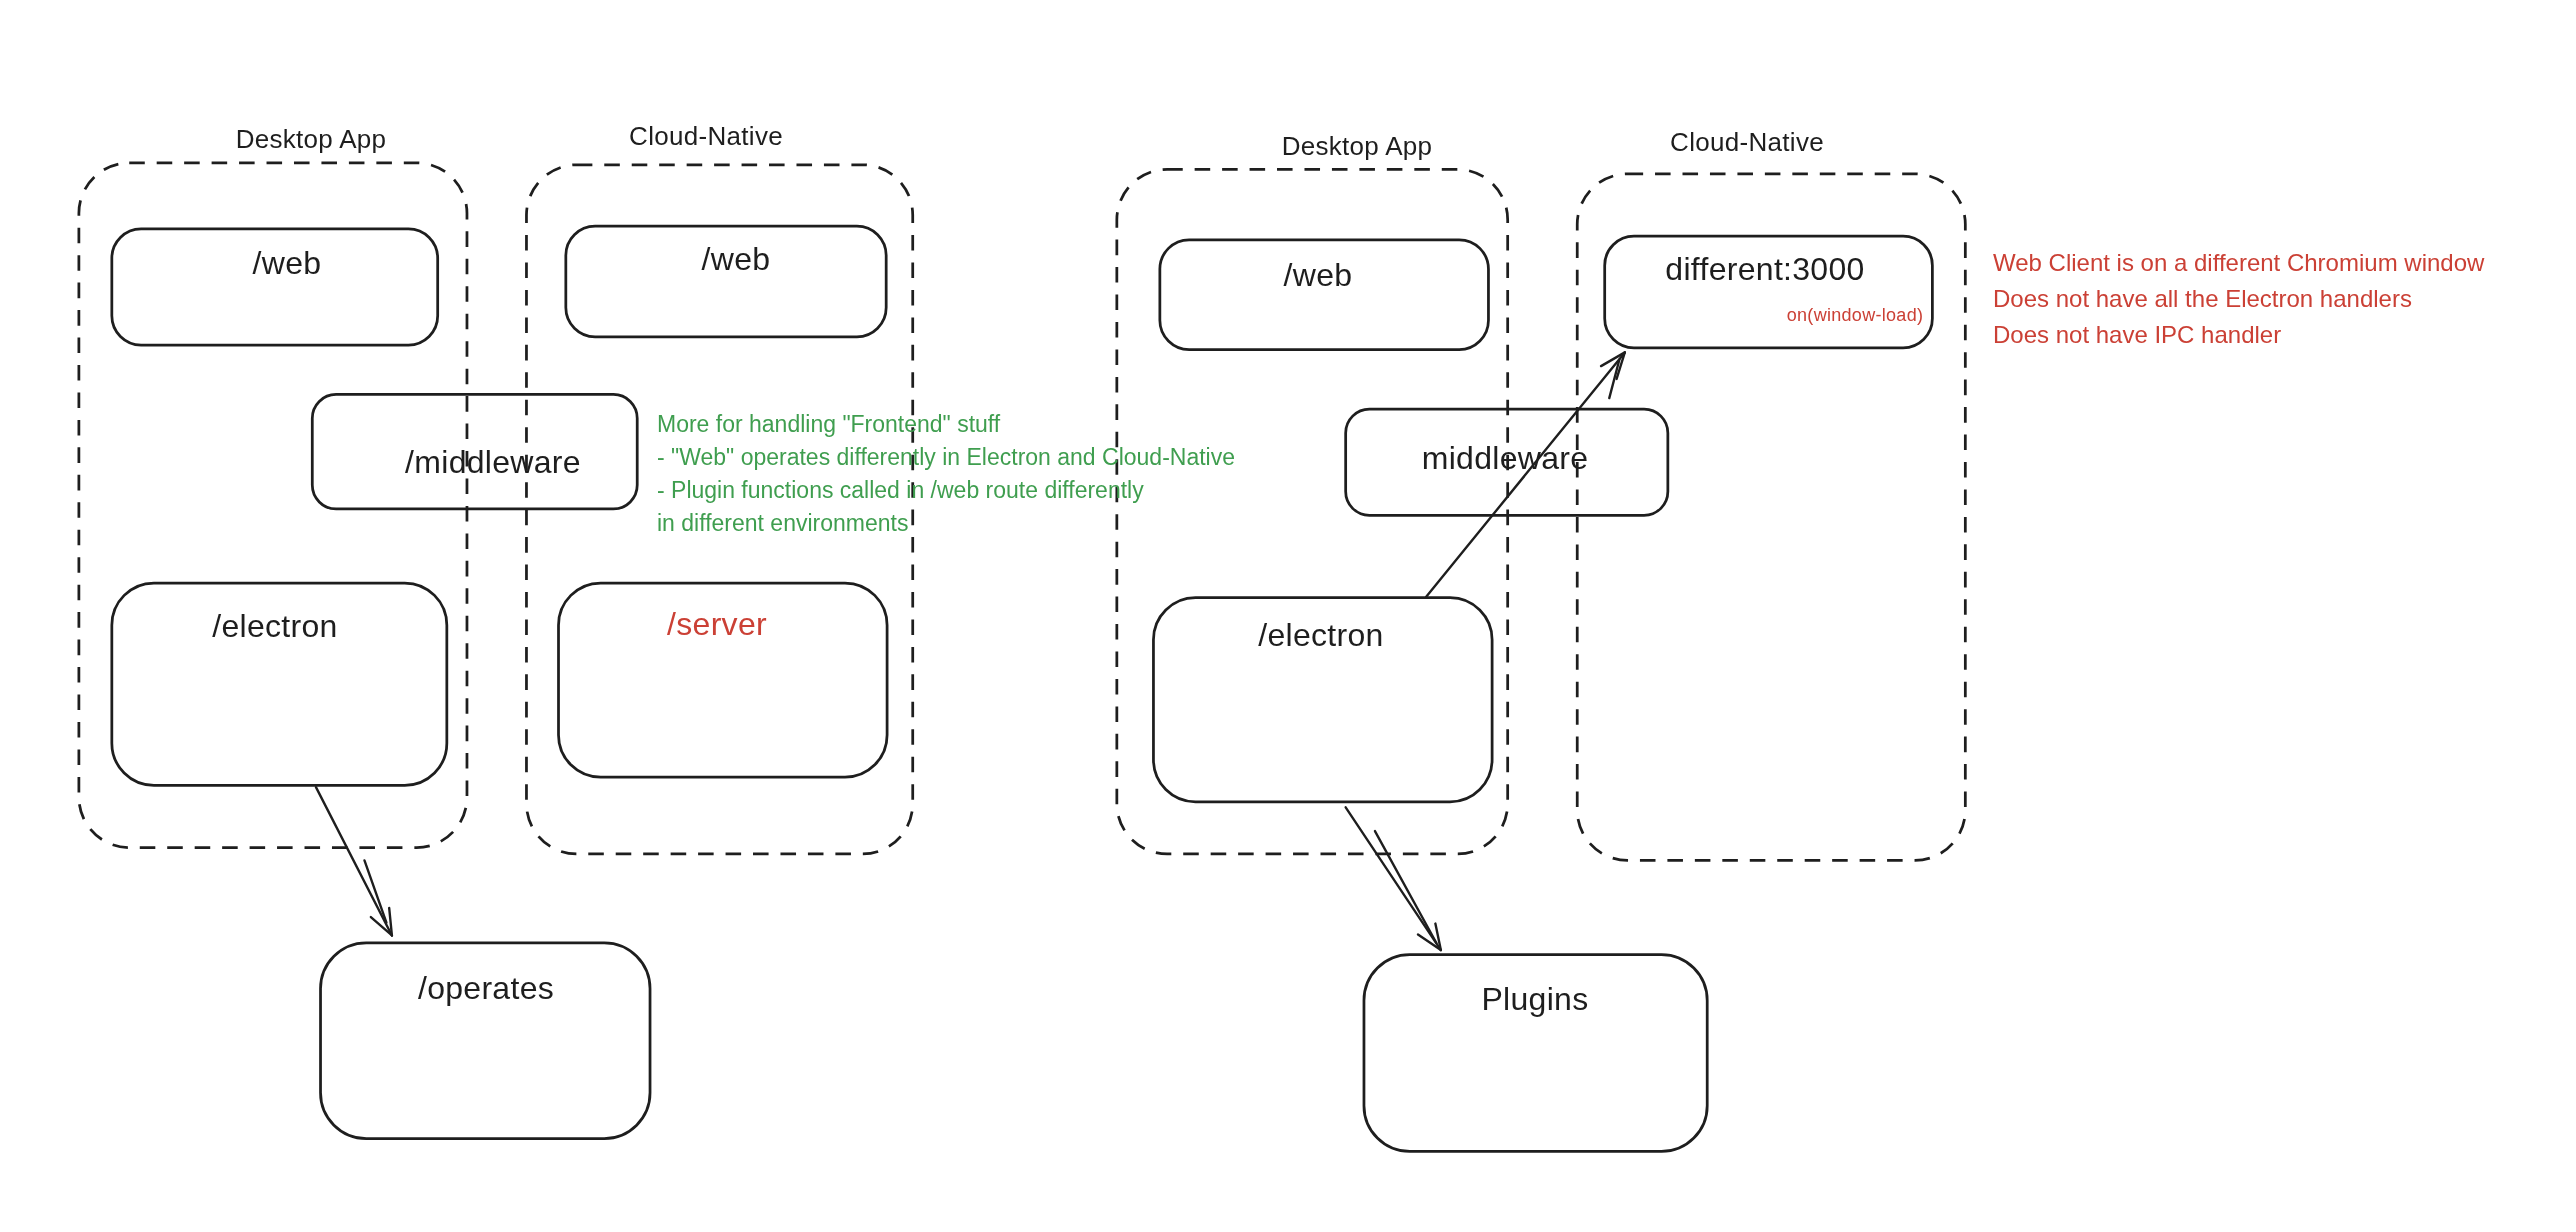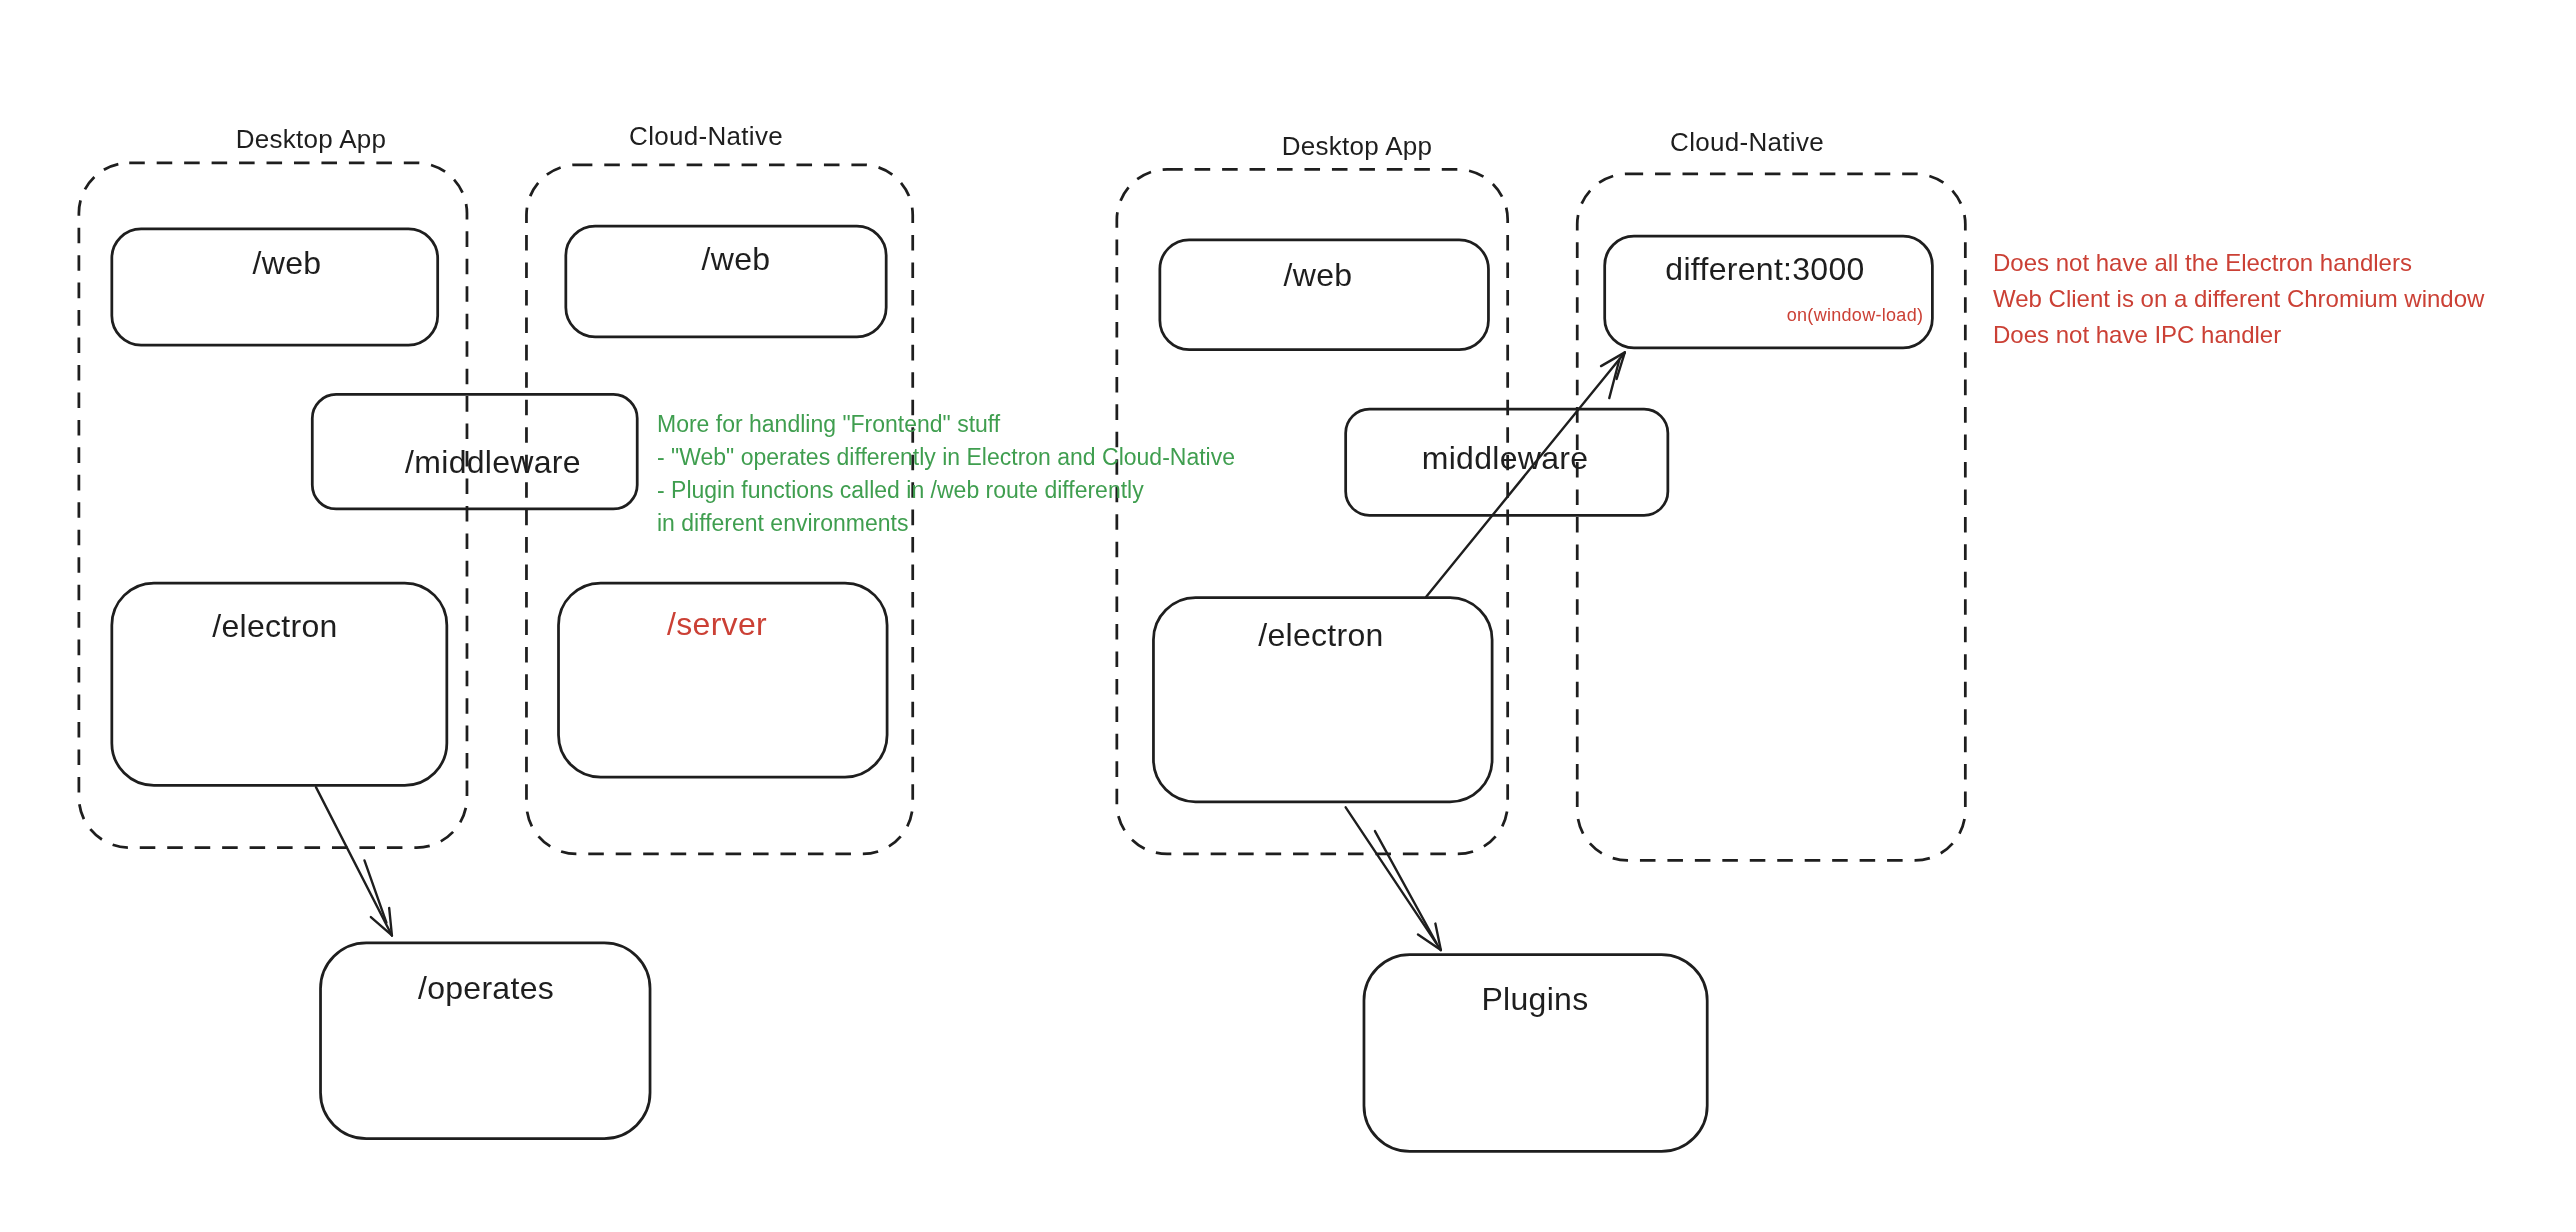--- a/index.html
+++ b/index.html
@@ -138,17 +138,17 @@
 <div class="lbl section-lbl" style="left:1318px; top:146px;">Desktop App</div>
 <div class="lbl section-lbl" style="left:1708px; top:142px;">Cloud-Native</div>
 <div class="lbl" style="left:1318px; top:275px;">/web</div>
 <div class="lbl" style="left:1765px; top:269px;">different:3000</div>
 <div class="lbl red" style="left:1811px; top:315px; font-size:18px;margin-left:44px;">on(window-load)</div>
 <div class="lbl" style="left:1505px; top:458px;">middleware</div>
 <div class="lbl" style="left:1321px; top:635px;">/electron</div>
 <div class="lbl" style="left:1535px; top:999px;">Plugins</div>
 
 <div class="note note-red red">
+  <div>Web Client is on a different Chromium window</div>
   <div>Does not have all the Electron handlers</div>
-  <div>Web Client is on a different Chromium window</div>
   <div>Does not have IPC handler</div>
 </div>
 
 
 </body></html>

